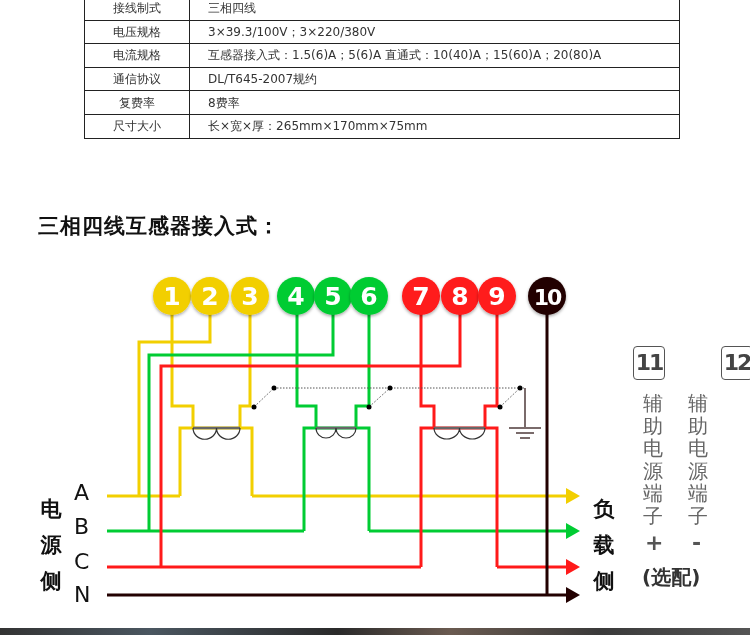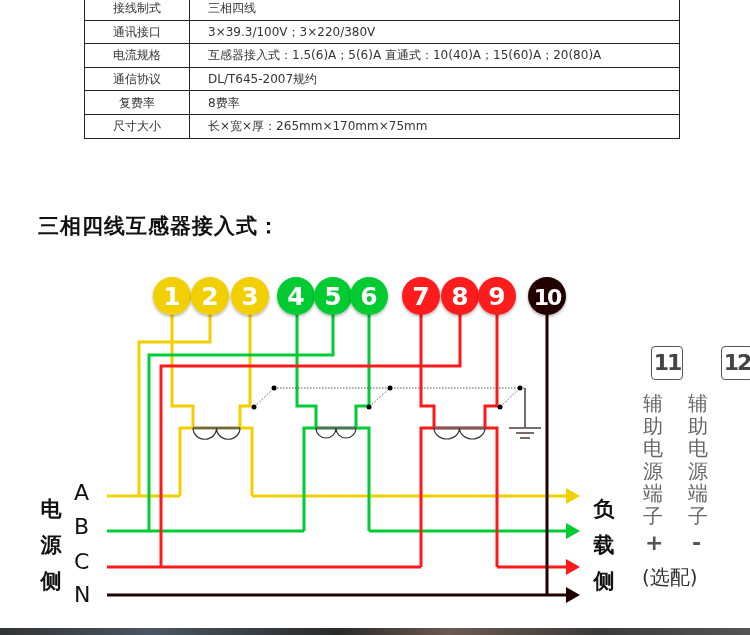--- a/index.html
+++ b/index.html
@@ -9,34 +9,34 @@
   .spec-table td.k { width: 104px; text-align: center; }
   .spec-table td.v { padding-left: 18px; }
   .section-title { position: absolute; left: 38px; top: 212px; font-size: 21px; font-weight: bold; color: #111; letter-spacing: 1px; }
   svg.diagram { position: absolute; left: 0; top: 0; }
   .term-label { font-family: "DejaVu Sans", sans-serif; }
   .side-label { position: absolute; font-size: 21px; font-weight: bold; color: #111; line-height: 36px; width: 26px; text-align: center; }
   .phase-label { position: absolute; font-size: 22px; color: #111; font-family: "DejaVu Sans", sans-serif; }
   .aux-box { position: absolute; top: 346px; width: 30px; height: 32px; border: 1.5px solid #555; border-radius: 4px; font-size: 22px; font-weight: bold; color: #444; text-align: center; line-height: 32px; letter-spacing: -2px; }
   .aux-text { position: absolute; top: 392px; width: 24px; font-size: 20px; color: #666; line-height: 22.5px; text-align: center; }
   .aux-sign { position: absolute; top: 530px; font-size: 22px; font-weight: bold; color: #555; }
-  .optional { position: absolute; left: 642px; top: 564px; font-size: 20px; color: #333; }
+  .optional { position: absolute; left: 642px; top: 564px; font-size: 20px; color: #333; font-weight: bold; }
   .bottom-bar { position: absolute; left: 0; top: 628px; width: 750px; height: 7px; background: linear-gradient(90deg, #333 0%, #4a5660 20%, #2a2a2a 45%, #6a5a50 60%, #3a3a3a 80%, #555 100%); }
 </style>
 </head>
 <body>
 
 <table class="spec-table">
   <tbody>
     <tr>
         <td class="k">接线制式</td>
         <td class="v">三相四线</td>
       </tr>
     <tr>
-        <td class="k">通讯接口</td>
+        <td class="k">电压规格</td>
         <td class="v">3×39.3/100V；3×220/380V</td>
       </tr>
     <tr>
         <td class="k">电流规格</td>
         <td class="v">互感器接入式：1.5(6)A；5(6)A  直通式：10(40)A；15(60)A；20(80)A</td>
       </tr>
     <tr>
         <td class="k">通信协议</td>
         <td class="v">DL/T645-2007规约</td>
       </tr>
@@ -193,21 +193,21 @@
 <div class="phase-label" style="left:74px; top:514px;">B</div>
 <div class="phase-label" style="left:74px; top:549px;">C</div>
 <div class="phase-label" style="left:74px; top:582px;">N</div>
 
 <div class="side-label" style="left:591px; top:491px;">
   <div>负</div>
   <div>载</div>
   <div>侧</div>
 </div>
 
-<div class="aux-box" style="left:633px;margin-left:18px;">11</div>
+<div class="aux-box" style="left:633px;">11</div>
 <div class="aux-text" style="left:641px;">
   <div>辅</div>
   <div>助</div>
   <div>电</div>
   <div>源</div>
   <div>端</div>
   <div>子</div>
 </div>
 <div class="aux-sign" style="left:645px;">+</div>
 

